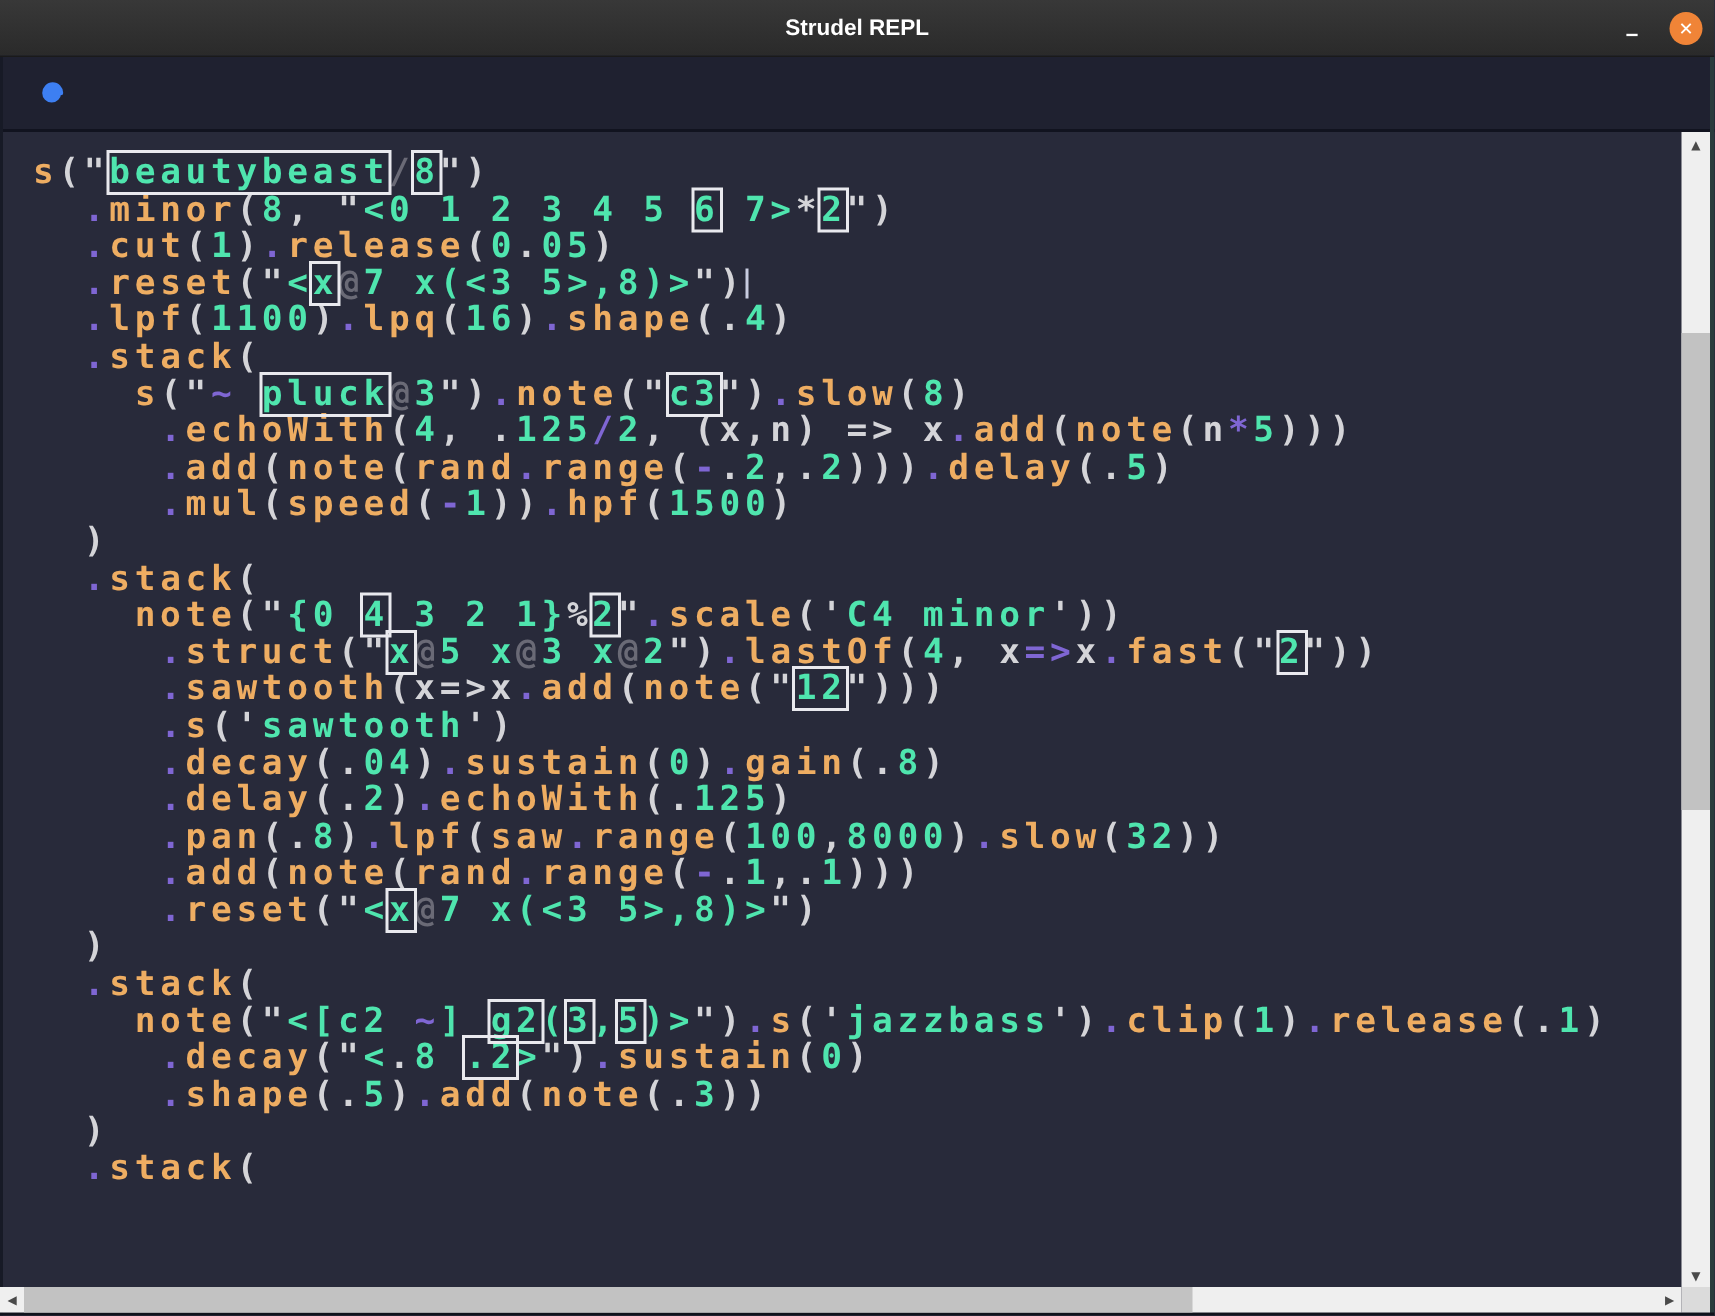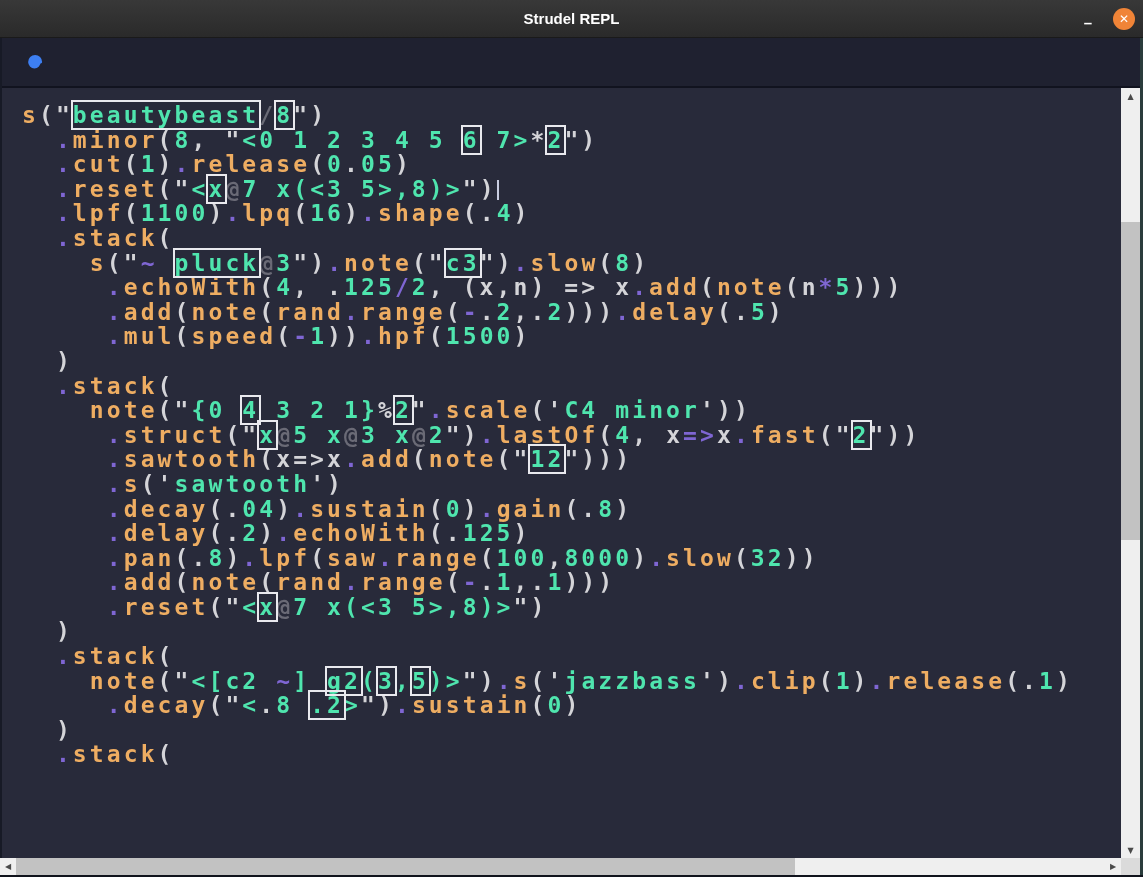--- a/index.html
+++ b/index.html
@@ -94,20 +94,21 @@
       <div class="line"><span class="c-p">     </span><span class="c-o">.</span><span class="c-f">s</span><span class="c-p">('</span><span class="c-s">sawtooth</span><span class="c-p">')</span></div>
       <div class="line"><span class="c-p">     </span><span class="c-o">.</span><span class="c-f">decay</span><span class="c-p">(.</span><span class="c-s">04</span><span class="c-p">)</span><span class="c-o">.</span><span class="c-f">sustain</span><span class="c-p">(</span><span class="c-s">0</span><span class="c-p">)</span><span class="c-o">.</span><span class="c-f">gain</span><span class="c-p">(.</span><span class="c-s">8</span><span class="c-p">)</span></div>
       <div class="line"><span class="c-p">     </span><span class="c-o">.</span><span class="c-f">delay</span><span class="c-p">(.</span><span class="c-s">2</span><span class="c-p">)</span><span class="c-o">.</span><span class="c-f">echoWith</span><span class="c-p">(.</span><span class="c-s">125</span><span class="c-p">)</span></div>
       <div class="line"><span class="c-p">     </span><span class="c-o">.</span><span class="c-f">pan</span><span class="c-p">(.</span><span class="c-s">8</span><span class="c-p">)</span><span class="c-o">.</span><span class="c-f">lpf</span><span class="c-p">(</span><span class="c-f">saw</span><span class="c-o">.</span><span class="c-f">range</span><span class="c-p">(</span><span class="c-s">100</span><span class="c-p">,</span><span class="c-s">8000</span><span class="c-p">)</span><span class="c-o">.</span><span class="c-f">slow</span><span class="c-p">(</span><span class="c-s">32</span><span class="c-p">))</span></div>
       <div class="line"><span class="c-p">     </span><span class="c-o">.</span><span class="c-f">add</span><span class="c-p">(</span><span class="c-f">note</span><span class="c-p">(</span><span class="c-f">rand</span><span class="c-o">.</span><span class="c-f">range</span><span class="c-p">(</span><span class="c-o">-</span><span class="c-p">.</span><span class="c-s">1</span><span class="c-p">,.</span><span class="c-s">1</span><span class="c-p">)))</span></div>
       <div class="line"><span class="c-p">     </span><span class="c-o">.</span><span class="c-f">reset</span><span class="c-p">("</span><span class="c-s">&lt;</span><span class="c-s hl">x</span><span class="c-d">@</span><span class="c-s">7 x(&lt;3 5&gt;,8)&gt;</span><span class="c-p">")</span></div>
       <div class="line"><span class="c-p">  )</span></div>
       <div class="line"><span class="c-p">  </span><span class="c-o">.</span><span class="c-f">stack</span><span class="c-p">(</span></div>
       <div class="line"><span class="c-p">    </span><span class="c-f">note</span><span class="c-p">("</span><span class="c-s">&lt;[c2 </span><span class="c-o">~</span><span class="c-s">] </span><span class="c-s hl">g2</span><span class="c-s">(</span><span class="c-s hl">3</span><span class="c-s">,</span><span class="c-s hl">5</span><span class="c-s">)&gt;</span><span class="c-p">")</span><span class="c-o">.</span><span class="c-f">s</span><span class="c-p">('</span><span class="c-s">jazzbass</span><span class="c-p">')</span><span class="c-o">.</span><span class="c-f">clip</span><span class="c-p">(</span><span class="c-s">1</span><span class="c-p">)</span><span class="c-o">.</span><span class="c-f">release</span><span class="c-p">(.</span><span class="c-s">1</span><span class="c-p">)</span></div>
       <div class="line"><span class="c-p">     </span><span class="c-o">.</span><span class="c-f">decay</span><span class="c-p">("</span><span class="c-s">&lt;</span><span class="c-p">.</span><span class="c-s">8 </span><span class="c-s hl">.2</span><span class="c-s">&gt;</span><span class="c-p">")</span><span class="c-o">.</span><span class="c-f">sustain</span><span class="c-p">(</span><span class="c-s">0</span><span class="c-p">)</span></div>
+      <div class="line"><span class="c-p">     </span><span class="c-o">.</span><span class="c-f">shape</span><span class="c-p">(.</span><span class="c-s">5</span><span class="c-p">)</span><span class="c-o">.</span><span class="c-f">add</span><span class="c-p">(</span><span class="c-f">note</span><span class="c-p">(.</span><span class="c-s">3</span><span class="c-p">))</span></div>
       <div class="line"><span class="c-p">  )</span></div>
       <div class="line"><span class="c-p">  </span><span class="c-o">.</span><span class="c-f">stack</span><span class="c-p">(</span></div>
     </div>
 </div>
 
 <div class="edge-left"></div>
 <div class="edge-right"></div>
 <div class="edge-bottom"></div>
 
 <div class="vscroll">

